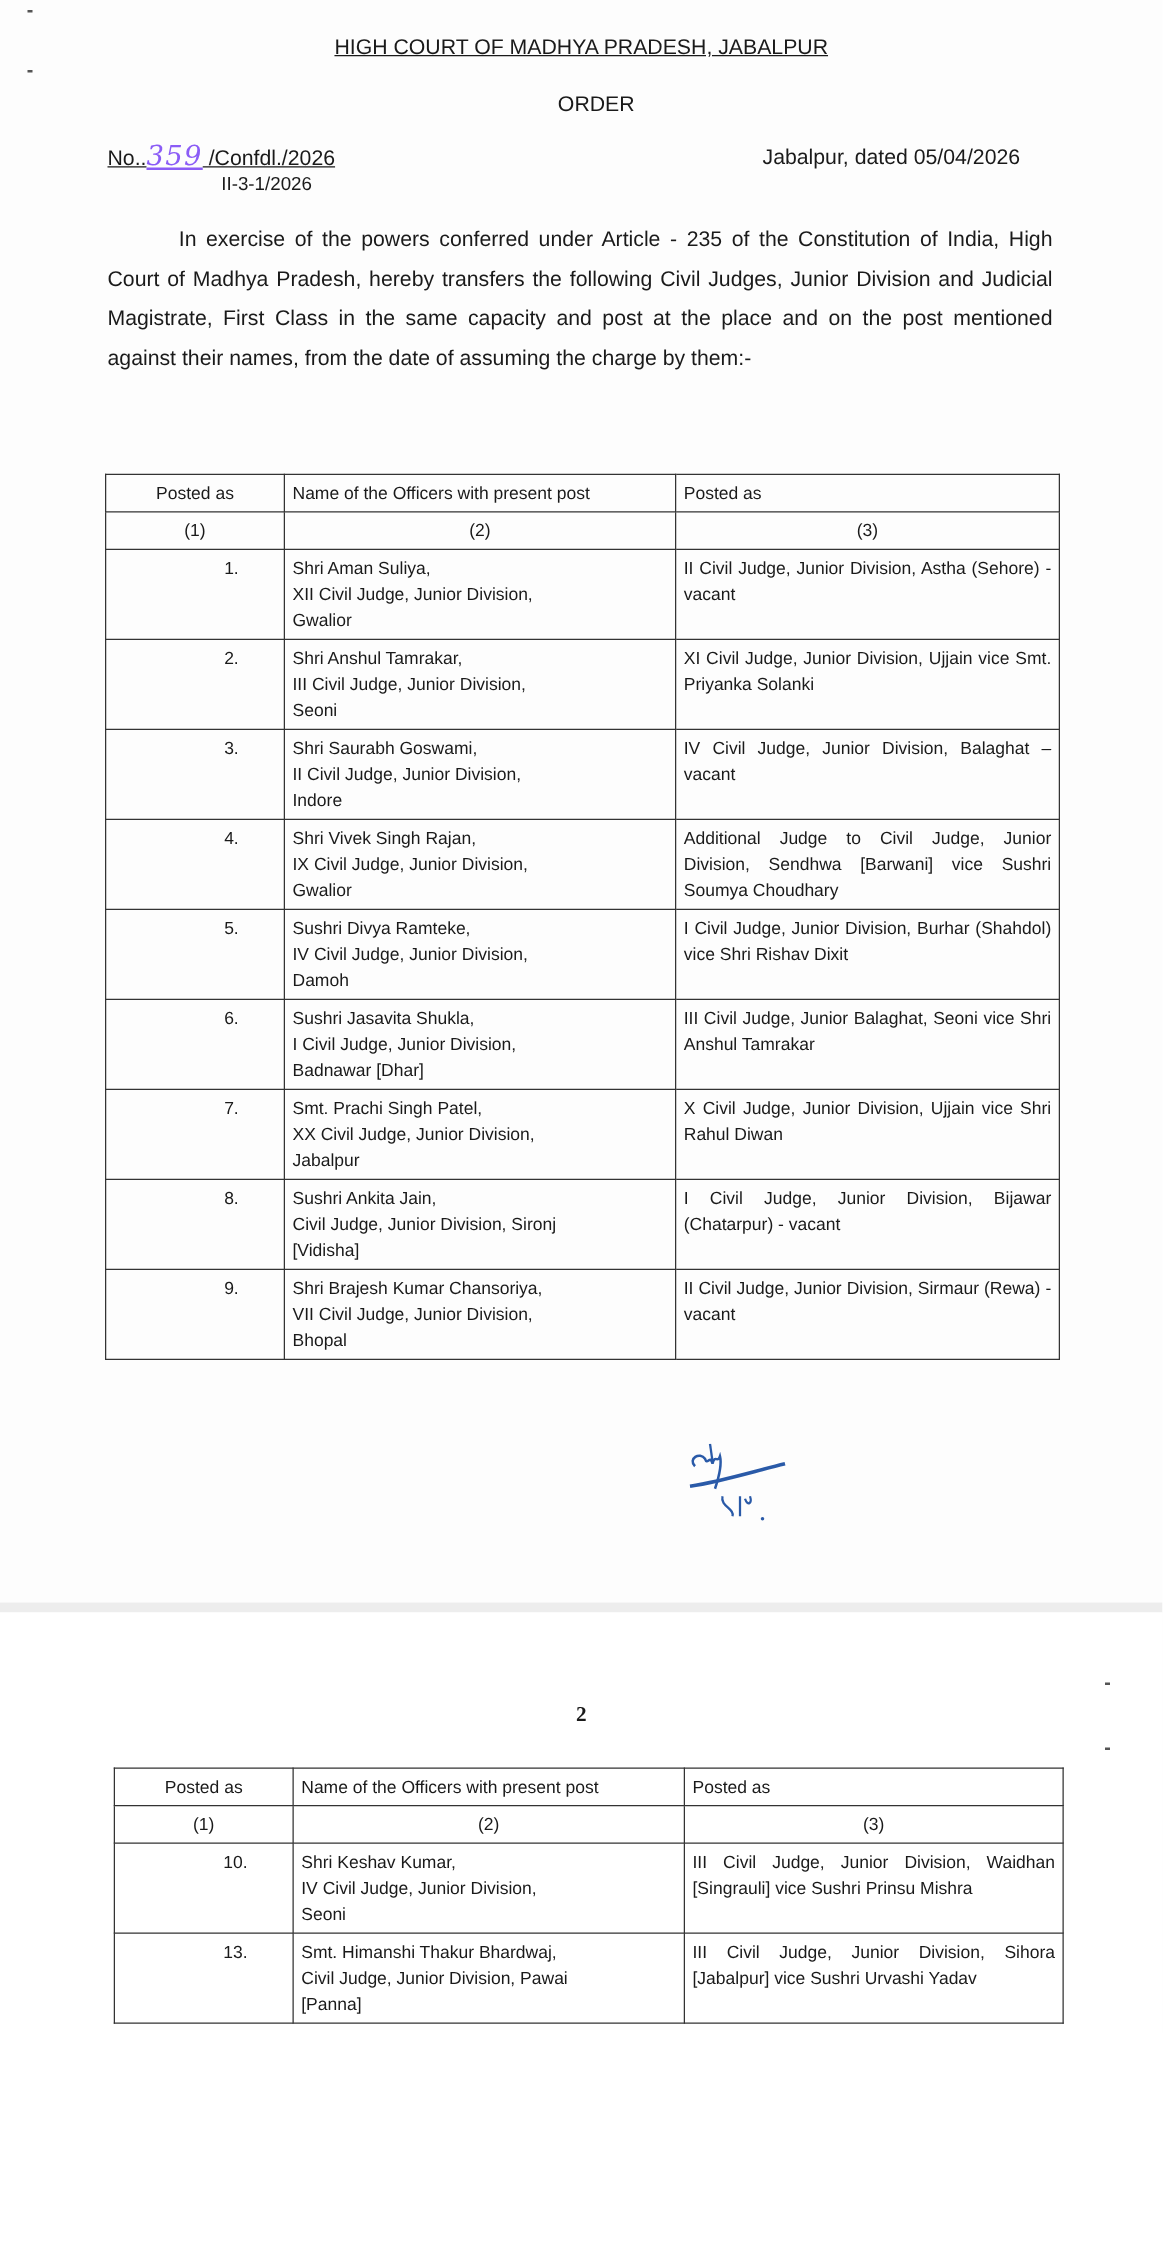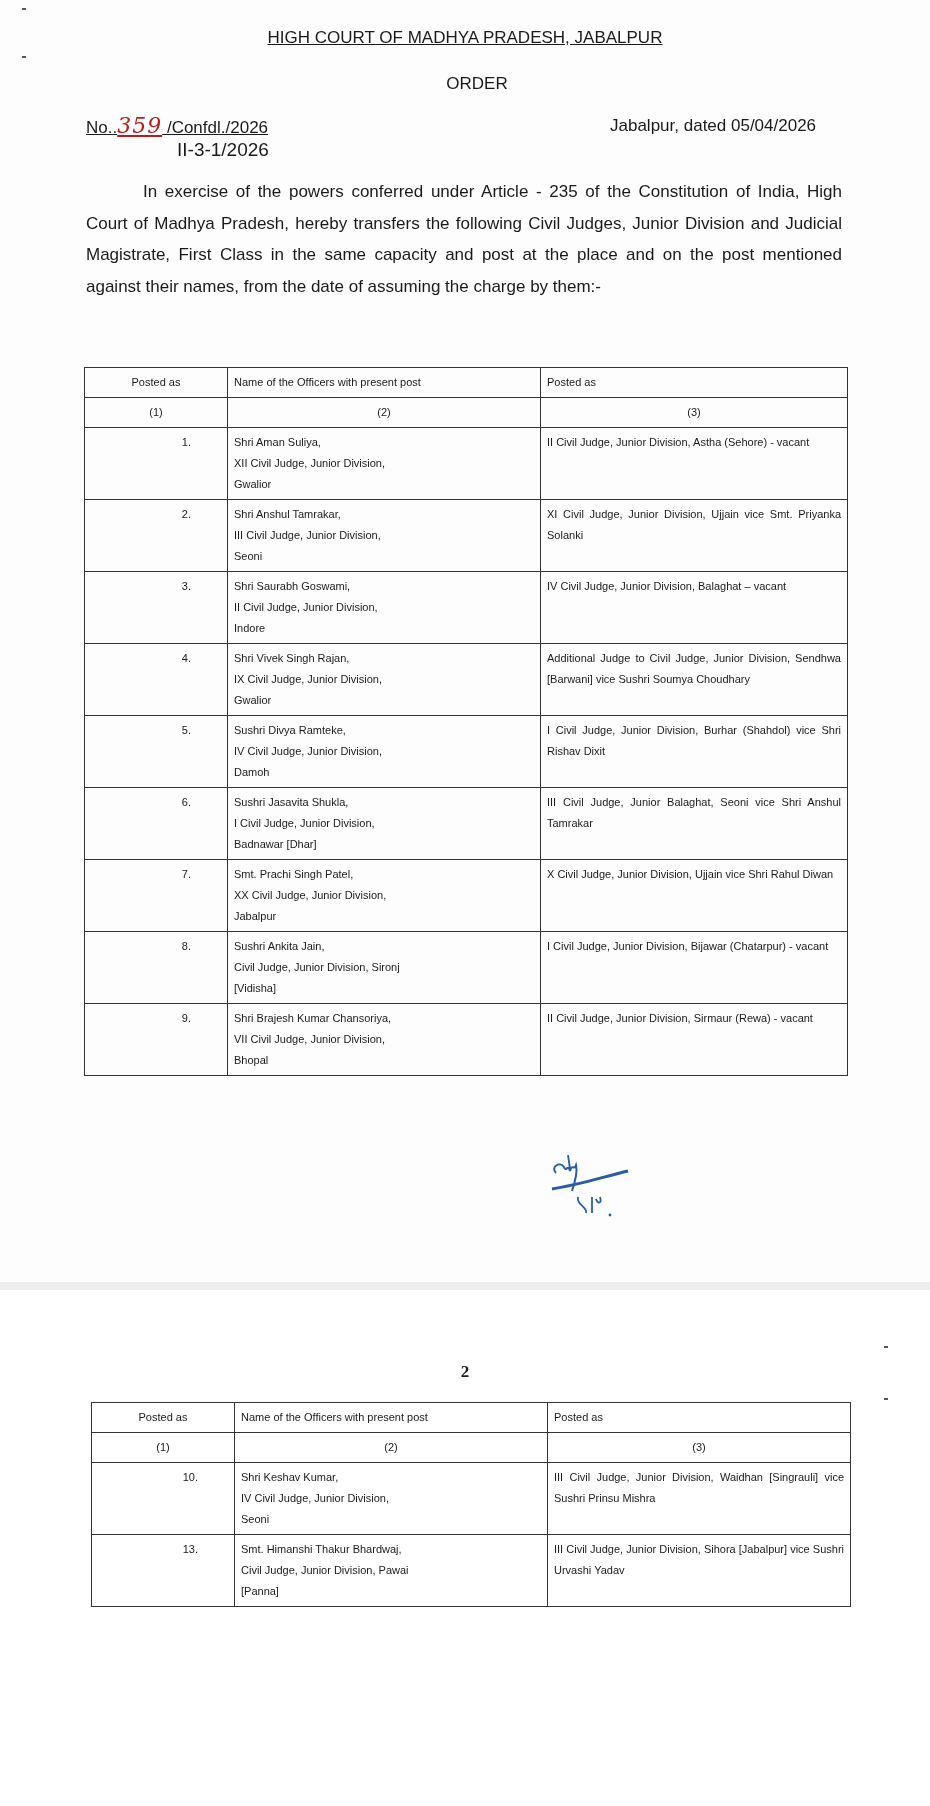--- a/index.html
+++ b/index.html
@@ -8,26 +8,26 @@
   .page { position:absolute; left:0; width:930px; background:#fdfdfd; }
   .page1 { top:0; height:1282px; }
   .page2 { top:1290px; height:516px; background:#ffffff; }
   .gap { position:absolute; left:0; top:1282px; width:930px; height:8px; background:#ededed; }
   .speck { position:absolute; width:4px; height:2px; background:#555; }
   .title { position:absolute; top:28px; left:0; width:930px; text-align:center; font-size:17px; }
   .title span { text-decoration:underline; }
   .order { position:absolute; top:74px; left:0; width:930px; text-align:center; font-size:17px;margin-left:12px; }
   .refno { position:absolute; top:113px; left:86px; font-size:17px; }
   .refno .u { text-decoration:underline; }
-  .hand { font-family:"DejaVu Serif", serif; color:#b91c1c; font-size:22px; font-style:italic; letter-spacing:1px; }
-  .subref { position:absolute; top:139px; left:177px; font-size:19px; }
+  .hand { font-family:"DejaVu Serif", serif; color:#8b5cf6; font-size:22px; font-style:italic; letter-spacing:1px; }
+  .subref { position:absolute; top:139px; left:177px; font-size:15px; }
   .dated { position:absolute; top:116px; left:610px; font-size:17px;text-align:right; }
   .para { position:absolute; top:176px; left:86px; width:756px; font-size:17px; line-height:31.5px; text-align:justify; }
   .para .indent { display:inline-block; width:57px; }
-  table.orders { position:absolute; border-collapse:collapse; font-size:11px; }
+  table.orders { position:absolute; border-collapse:collapse; font-size:14px;margin-top:12px; }
   table.orders td, table.orders th { border:1.5px solid #333; vertical-align:top; padding:4px 6px; line-height:21px; font-weight:normal; }
   table.orders th { text-align:left; }
   .t1 { top:367px; left:84px; width:764px; }
   .t2 { top:1402px; left:91px; width:760px; }
   .c1 { width:100px; text-align:right; padding-right:36px !important; }
   .c2 { width:300px; }
   .c3 { text-align:justify; text-align-last:left; }
   .idx td { text-align:center; padding:5px 6px; }
   .pagenum { position:absolute; top:1362px; left:0; width:930px; text-align:center; font-family:"Liberation Serif", serif; font-weight:bold; font-size:17px; }
   .sig { position:absolute; top:1155px; left:548px; }

